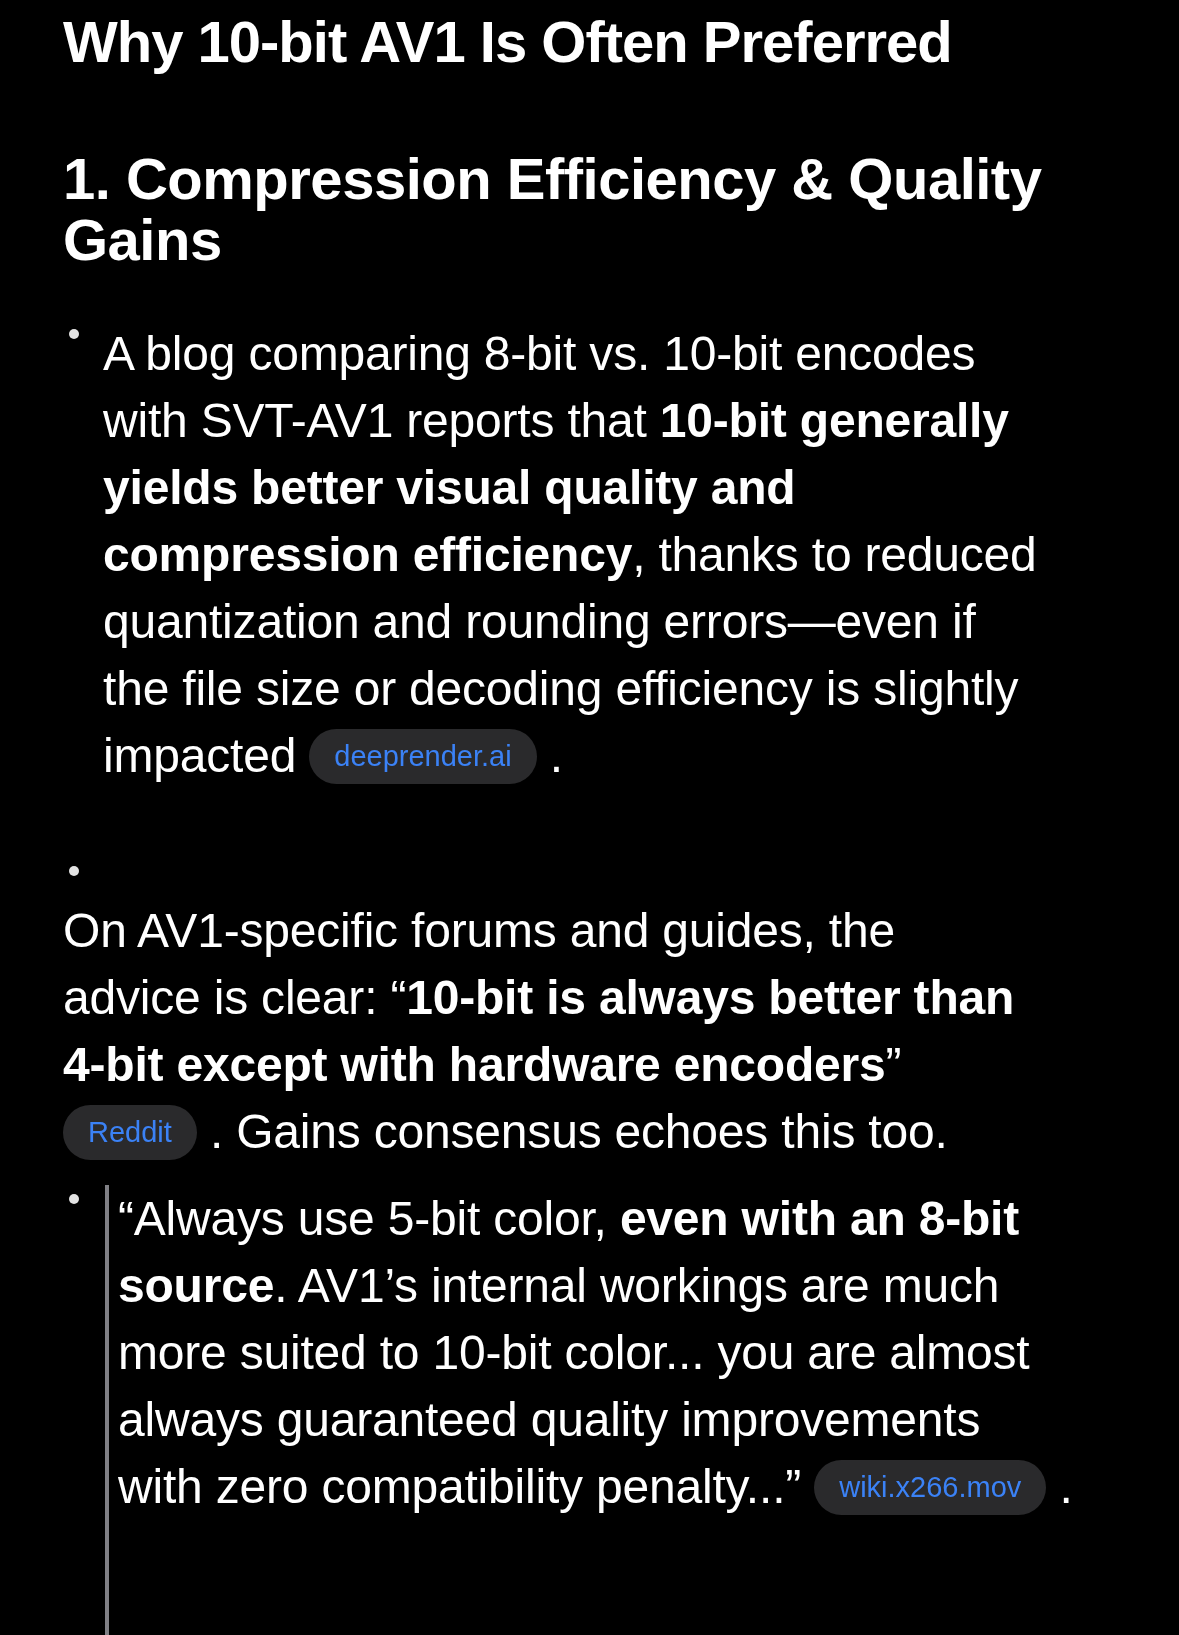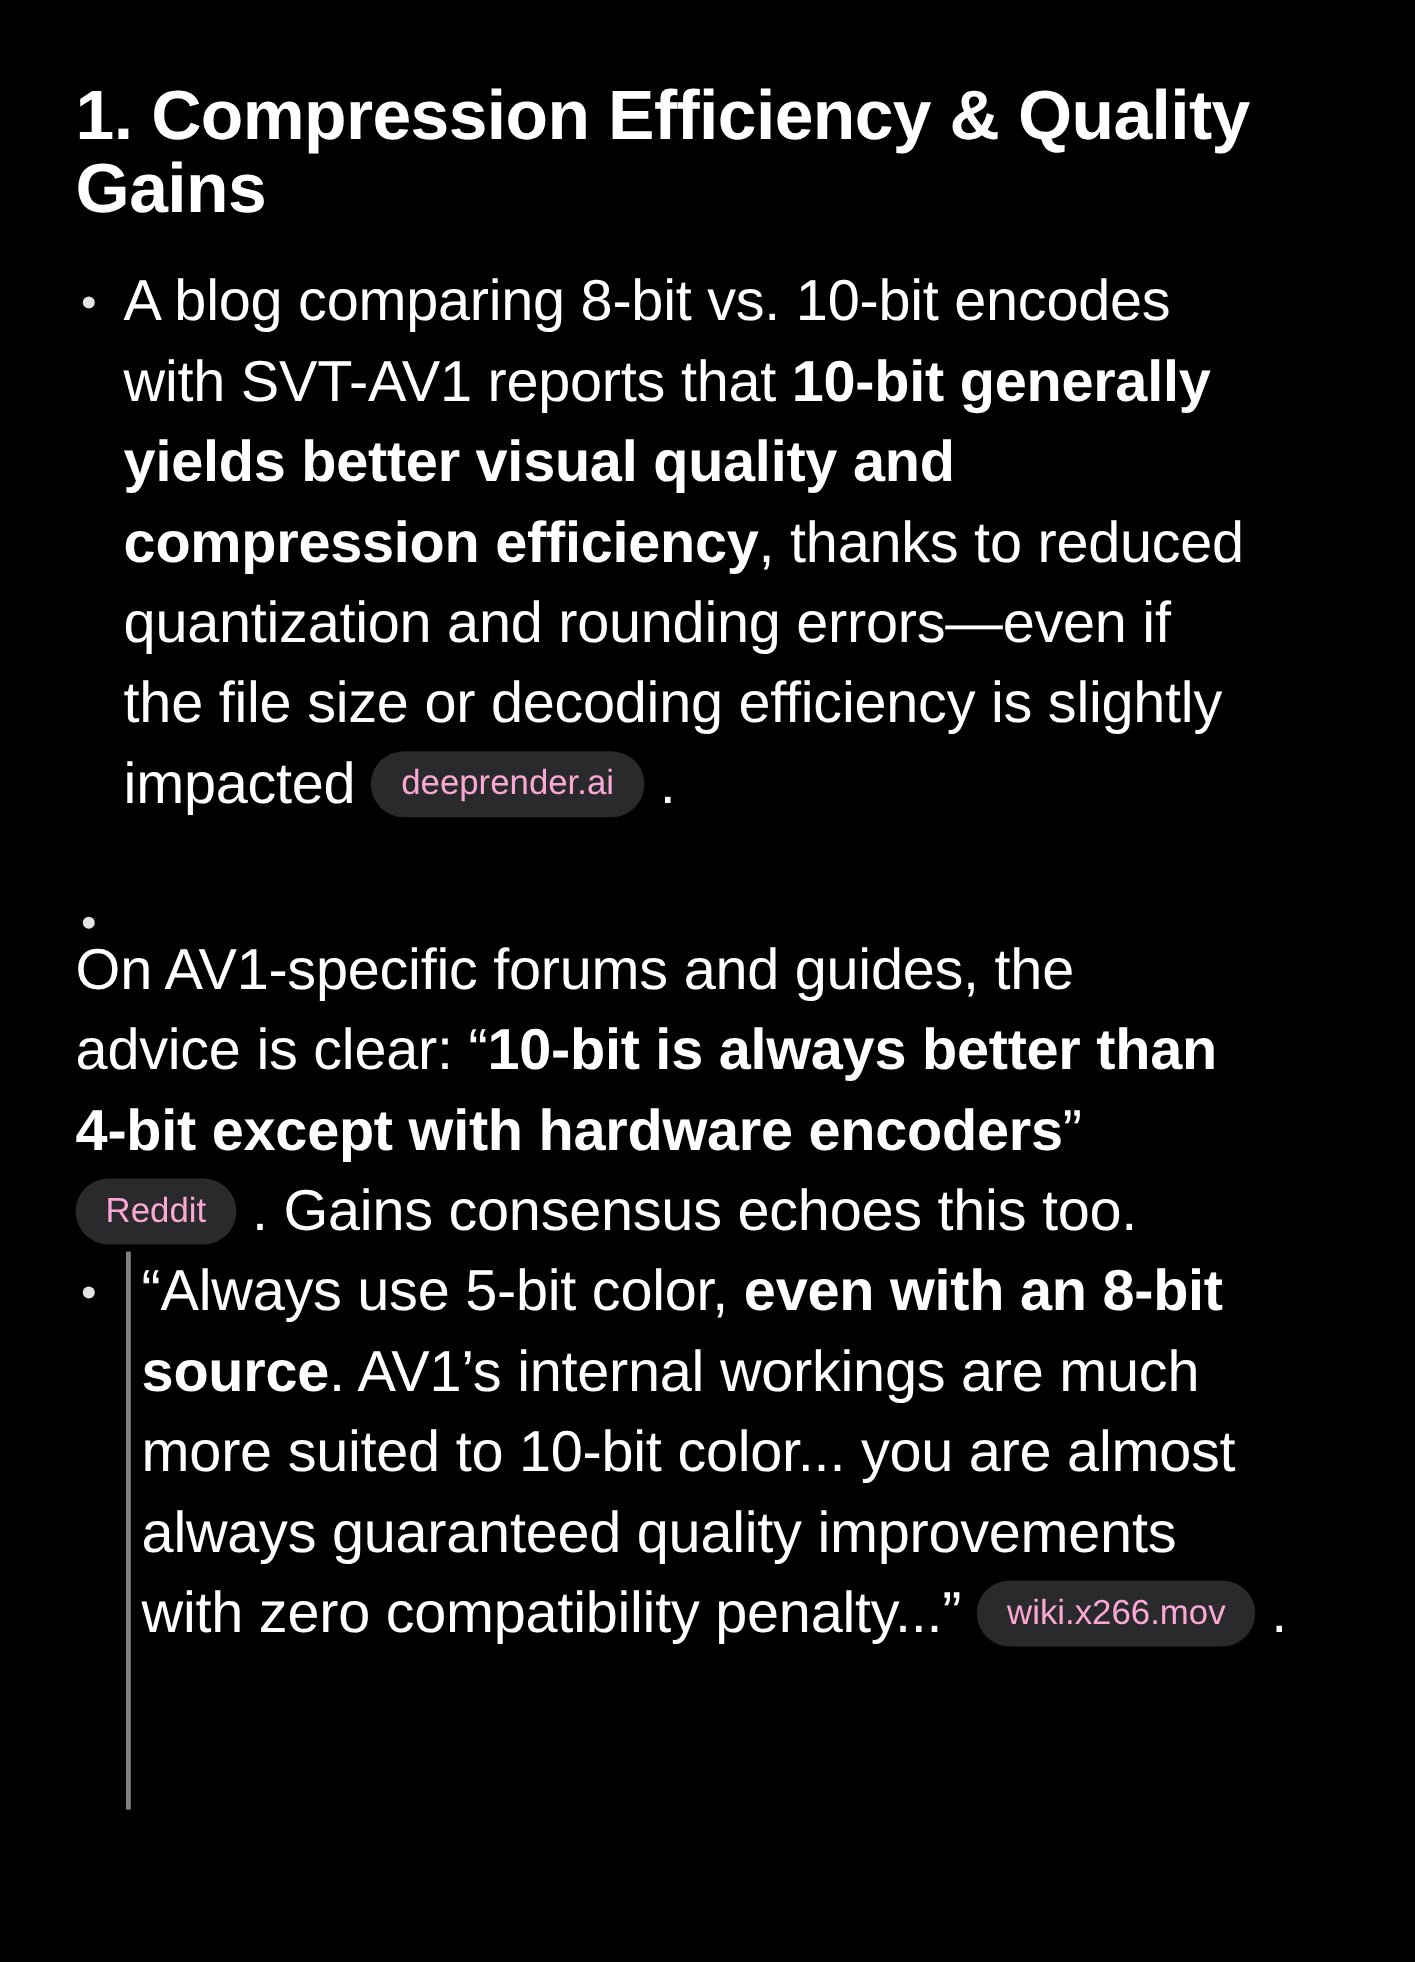--- a/index.html
+++ b/index.html
@@ -46,47 +46,49 @@
     border-radius: 50%;
     background: #e3e3e3;
     margin: 29px 0 0 6px;
   }
   .btext {
     flex: 1 1 auto;
     font-size: 48px;
     line-height: 67px;
     letter-spacing: -0.2px;
     white-space: pre-wrap;
+    margin-top: 20px;
   }
   .b { font-weight: 700; }
   .pill {
     display: inline-block;
     vertical-align: middle;
     transform: translateY(-3px);
     background: #2a2a2c;
-    color: #f9a8d4;
+    color: #3b82f6;
     font-size: 29px;
     line-height: 55px;
     height: 55px;
     padding: 0 25px;
     border-radius: 28px;
     letter-spacing: 0;
     white-space: nowrap;
     cursor: pointer;
   }
   blockquote.quote {
     margin: 0 0 0 2px;
     border-left: 4px solid #808085;
     padding: 0 0 130px 9px;
   }
 </style>
 </head>
 <body>
 
 <main class="msg">
+  <h1 class="title">Why 10-bit AV1 Is Often Preferred</h1>
   <div id="sections">
       <section>
         <h2 class="section-heading">1. Compression Efficiency &amp; Quality Gains</h2>
         <ul class="bullets">
           <li class="bullet">
             <div class="marker">
               <div class="dot"></div>
             </div>
             <div class="btext"><span class="t">A blog comparing 8-bit vs. 10-bit encodes
 with SVT-AV1 reports that </span><span class="b">10-bit generally

